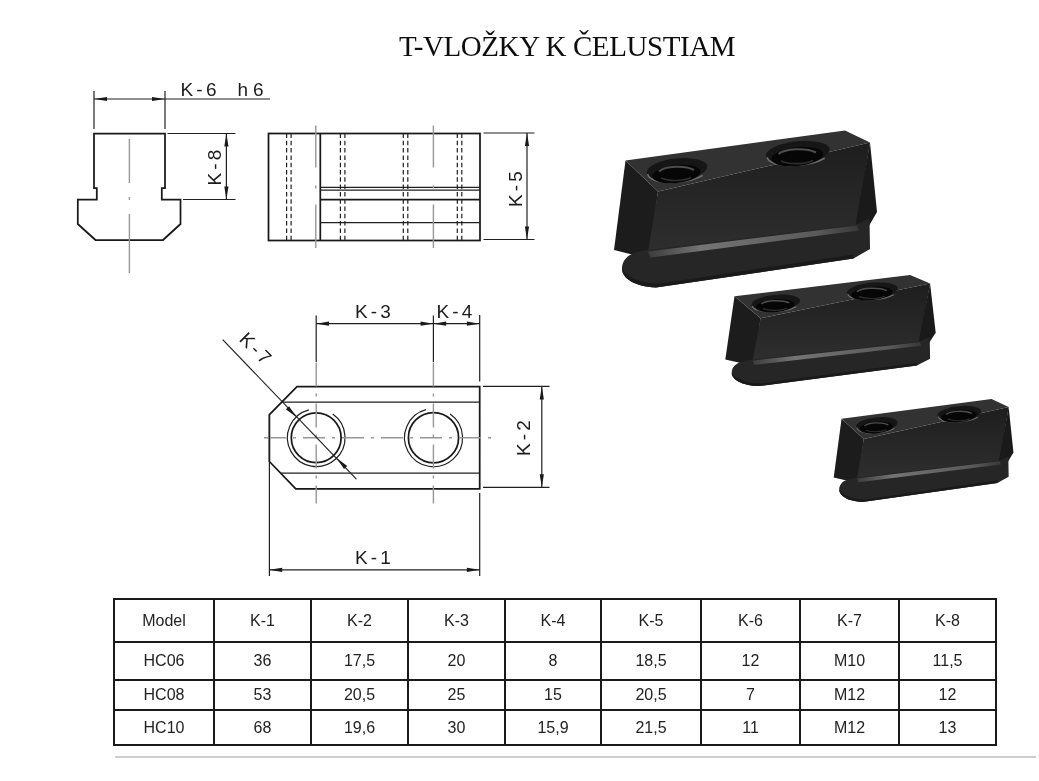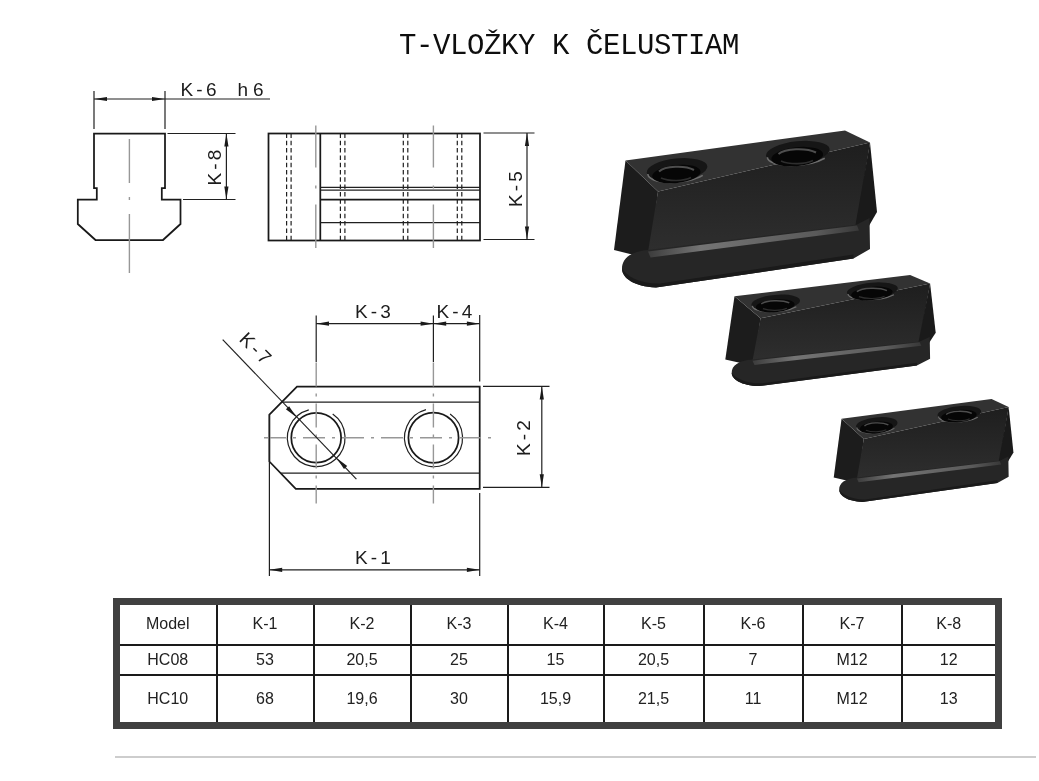--- a/index.html
+++ b/index.html
@@ -1,17 +1,17 @@
 <!DOCTYPE html>
 <html><head>
 <meta charset="utf-8">
 <style>
 html,body{margin:0;padding:0;background:#fff;}
 body{width:1039px;height:781px;position:relative;font-family:"Liberation Sans",sans-serif;overflow:hidden;}
-#title{position:absolute;left:399px;top:30px;font-family:Liberation Mono, monospace;font-size:29px;color:#0e0e0e;white-space:nowrap;letter-spacing:-0.4px;}
+#title{position:absolute;left:399px;top:30px;font-family:Liberation Serif, serif;font-size:29px;color:#0e0e0e;white-space:nowrap;letter-spacing:-0.4px;}
 #tbl{position:absolute;left:113px;top:598px;border-collapse:collapse;table-layout:fixed;}
 #tbl td{border:2px solid #1a1a1a;text-align:center;vertical-align:middle;font-size:16px;color:#222;padding:0;}
 svg{position:absolute;left:0;top:0;}
 .ln{stroke:#191919;stroke-width:1.75;fill:none;}
 .tn{stroke:#202020;stroke-width:1.2;fill:none;}
 .cl{stroke:#979797;stroke-width:1.4;fill:none;}
 .ar{fill:#1a1a1a;stroke:none;}
 .dt{font-family:"Liberation Sans",sans-serif;font-size:19px;fill:#1c1c1c;letter-spacing:3.2px;}
 </style>
 </head>
@@ -157,21 +157,21 @@
   <path d="M 778.5 154 A 21.5 7.8 0 0 1 816 152.5" stroke="#4e4e4e" stroke-width="2" fill="none"></path>
   <path d="M 781 161 A 20 7.2 0 0 0 813 160.5" stroke="#2e2e2e" stroke-width="1.6" fill="none"></path>
 </g>
 </defs>
 <g id="nuts">
   <use href="#nutg"></use>
   <use href="#nutg" transform="translate(234.1,182.7) scale(0.80,0.7075)"></use>
   <use href="#nutg" transform="translate(414.1,313.4) scale(0.6834,0.656)"></use>
 </g>
 </svg>
-<table id="tbl" style="border:7px solid #404040;padding-left:6px;">
+<table id="tbl" style="border:2px solid #404040;padding-left:6px;">
  <colgroup>
   <col style="width:100px">
       <col style="width:97px">
       <col style="width:97px">
       <col style="width:97px">
       <col style="width:96px">
       <col style="width:100px">
       <col style="width:99px">
       <col style="width:99px">
       <col style="width:97px">
@@ -181,32 +181,43 @@
         <td>Model</td>
         <td>K-1</td>
         <td>K-2</td>
         <td>K-3</td>
         <td>K-4</td>
         <td>K-5</td>
         <td>K-6</td>
         <td>K-7</td>
         <td>K-8</td>
       </tr>
+ <tr style="height:38px">
+        <td>HC06</td>
+        <td>36</td>
+        <td>17,5</td>
+        <td>20</td>
+        <td>8</td>
+        <td>18,5</td>
+        <td>12</td>
+        <td>M10</td>
+        <td>11,5</td>
+      </tr>
  <tr style="height:30px">
         <td>HC08</td>
         <td>53</td>
         <td>20,5</td>
         <td>25</td>
         <td>15</td>
         <td>20,5</td>
         <td>7</td>
         <td>M12</td>
         <td>12</td>
       </tr>
- <tr style="height:51px">
+ <tr style="height:35px">
         <td>HC10</td>
         <td>68</td>
         <td>19,6</td>
         <td>30</td>
         <td>15,9</td>
         <td>21,5</td>
         <td>11</td>
         <td>M12</td>
         <td>13</td>
       </tr>

